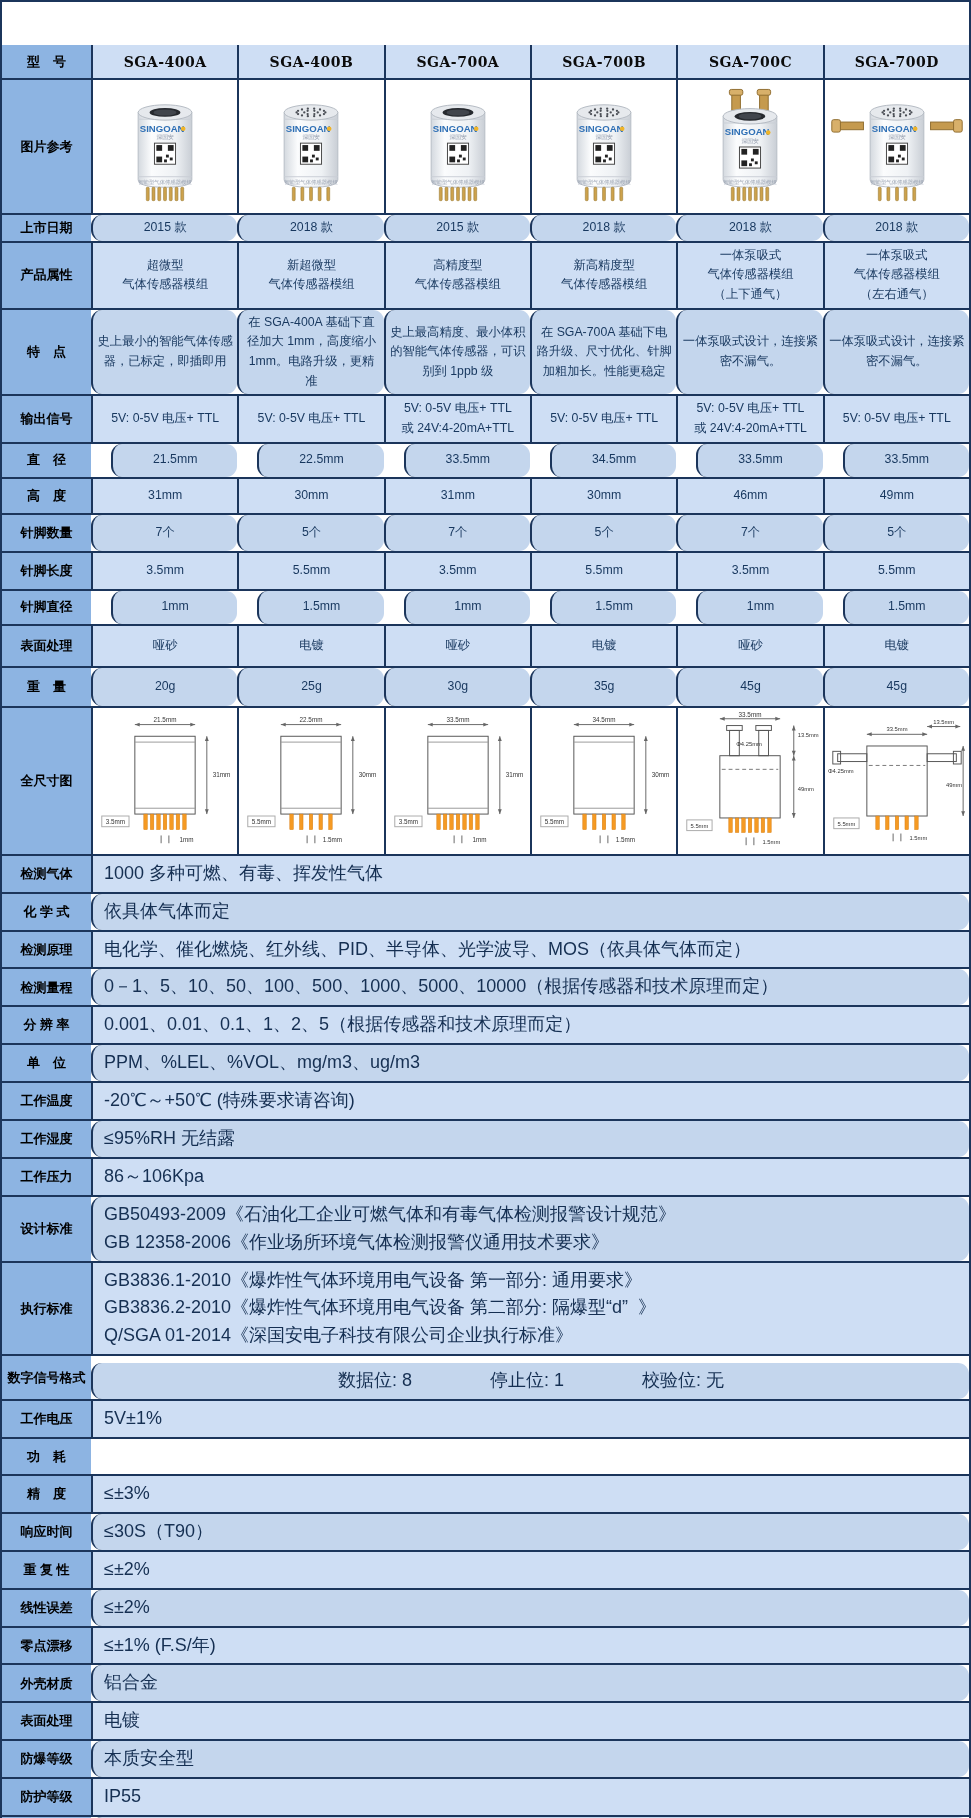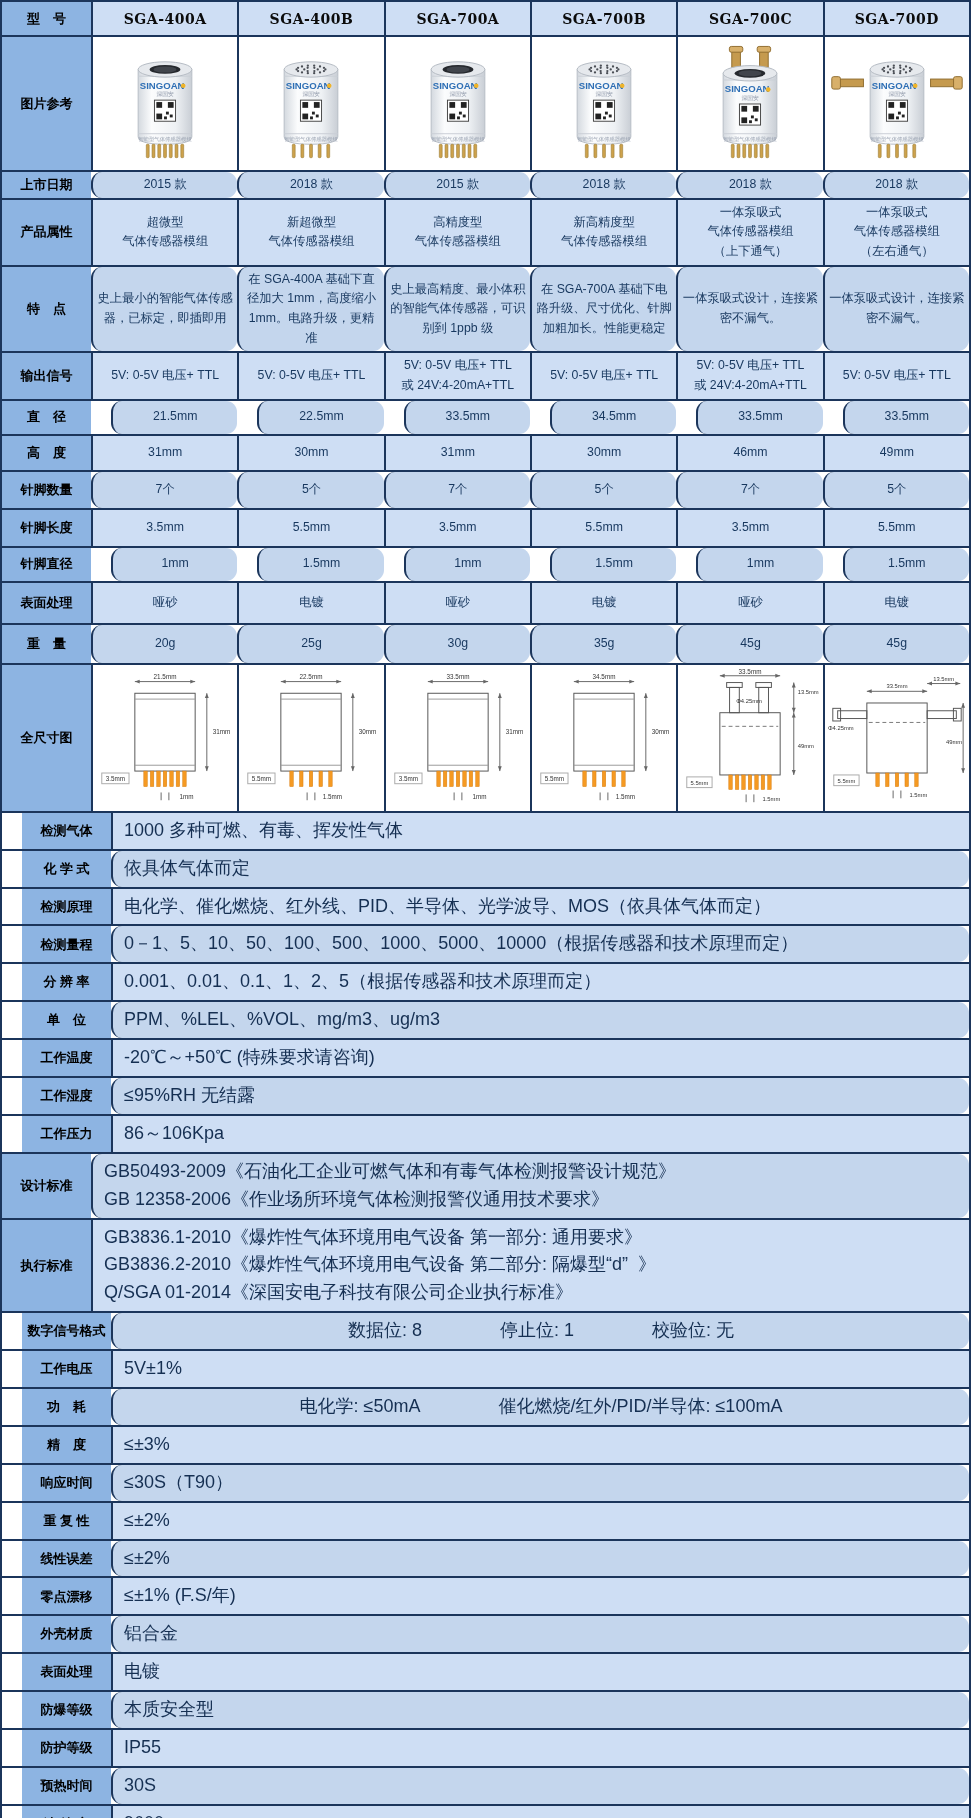--- a/index.html
+++ b/index.html
@@ -6,41 +6,41 @@
     --bd:#1B355B;
     --labelBg:#8DB4E2;
     --altA:#C4D6ED;
     --altB:#CEDEF4;
     --txt:#17375E;
   }
   *{box-sizing:border-box;margin:0;padding:0;}
   body{width:971px;background:#fff;font-family:"Liberation Sans",sans-serif;}
   #spec-table{width:971px;border:2px solid var(--bd);background:#fff;}
   .row{display:flex;border-top:2px solid var(--bd);}
-  .row:first-child{border-top:none;}
+  .row:first-child{border-top:none;margin-top:43px;}
   .cell{border-left:2px solid var(--bd);min-width:0;}
   .cell:first-child{border-left:none;}
   .label-cell{flex:0 0 89px;display:flex;align-items:center;justify-content:center;
     background:var(--labelBg);font-weight:bold;font-size:13px;color:#000;
     text-align:center;white-space:pre-wrap;line-height:1.35;padding:2px;}
   .val-cell{flex:1 1 0;display:flex;align-items:center;justify-content:center;
     text-align:center;font-size:12.3px;color:var(--txt);white-space:pre-line;
     padding:3px 4px;line-height:1.6;}
   .header-cell{flex:1 1 0;display:flex;align-items:center;justify-content:center;
     background:var(--altB);font-family:"DejaVu Serif",serif;font-weight:bold;
     font-size:14px;color:#0b0b0b;letter-spacing:.5px;}
   .img-cell,.dg-cell{flex:1 1 0;background:#fff;display:flex;align-items:center;justify-content:center;overflow:hidden;}
   .detail-cell{flex:1 1 0;display:flex;flex-direction:column;justify-content:center;
     align-items:flex-start;text-align:left;padding:4px 11px;font-size:18px;
     color:#152F52;line-height:1.55;white-space:pre-wrap;}
-  .detail-cell.parts{flex-direction:row;align-items:flex-end;gap:78px;}
+  .detail-cell.parts{flex-direction:row;align-items:flex-end;gap:78px;margin-top:7px;}
   .altA{background:var(--altA);border-radius:11px;} .altB{background:var(--altB);}
   .h-header{height:33px;} .h-photo{min-height:135px;}
   .h26{min-height:26px;} .h35{min-height:35px;gap:20px;} .h36{min-height:36px;}
-  .h38{min-height:38px;} .h39{min-height:37px;padding-left:20px;} .h40{min-height:40px;}
+  .h38{min-height:38px;} .h39{min-height:37px;} .h40{min-height:40px;}
   .h42{min-height:42px;} .h46{min-height:46px;} .h60{min-height:60px;}
   .h68{min-height:66px;} .h85{min-height:85px;} .h150{min-height:148px;}
   svg text{font-family:"Liberation Sans",sans-serif;}
 </style>
 </head>
 <body>
 
 <div id="spec-table">
   <div class="row h-header" id="header-row">
     <div class="cell label-cell">型　号</div>
@@ -673,21 +673,20 @@
     <div class="row h39">
       <div class="cell label-cell">数字信号格式</div>
       <div class="cell detail-cell altA parts"><span>数据位: 8</span><span>停止位: 1</span><span>校验位: 无</span></div>
     </div>
     <div class="row h39">
       <div class="cell label-cell">工作电压</div>
       <div class="cell detail-cell altB">5V±1%</div>
     </div>
     <div class="row h39">
       <div class="cell label-cell">功　耗</div>
-      <div class="cell detail-cell altA parts"><span>电化学: ≤50mA</span><span>催化燃烧/红外/PID/半导体: ≤100mA</span></div>
     </div>
     <div class="row h39">
       <div class="cell label-cell">精　度</div>
       <div class="cell detail-cell altB">≤±3%</div>
     </div>
     <div class="row h39">
       <div class="cell label-cell">响应时间</div>
       <div class="cell detail-cell altA">≤30S（T90）</div>
     </div>
     <div class="row h39">

